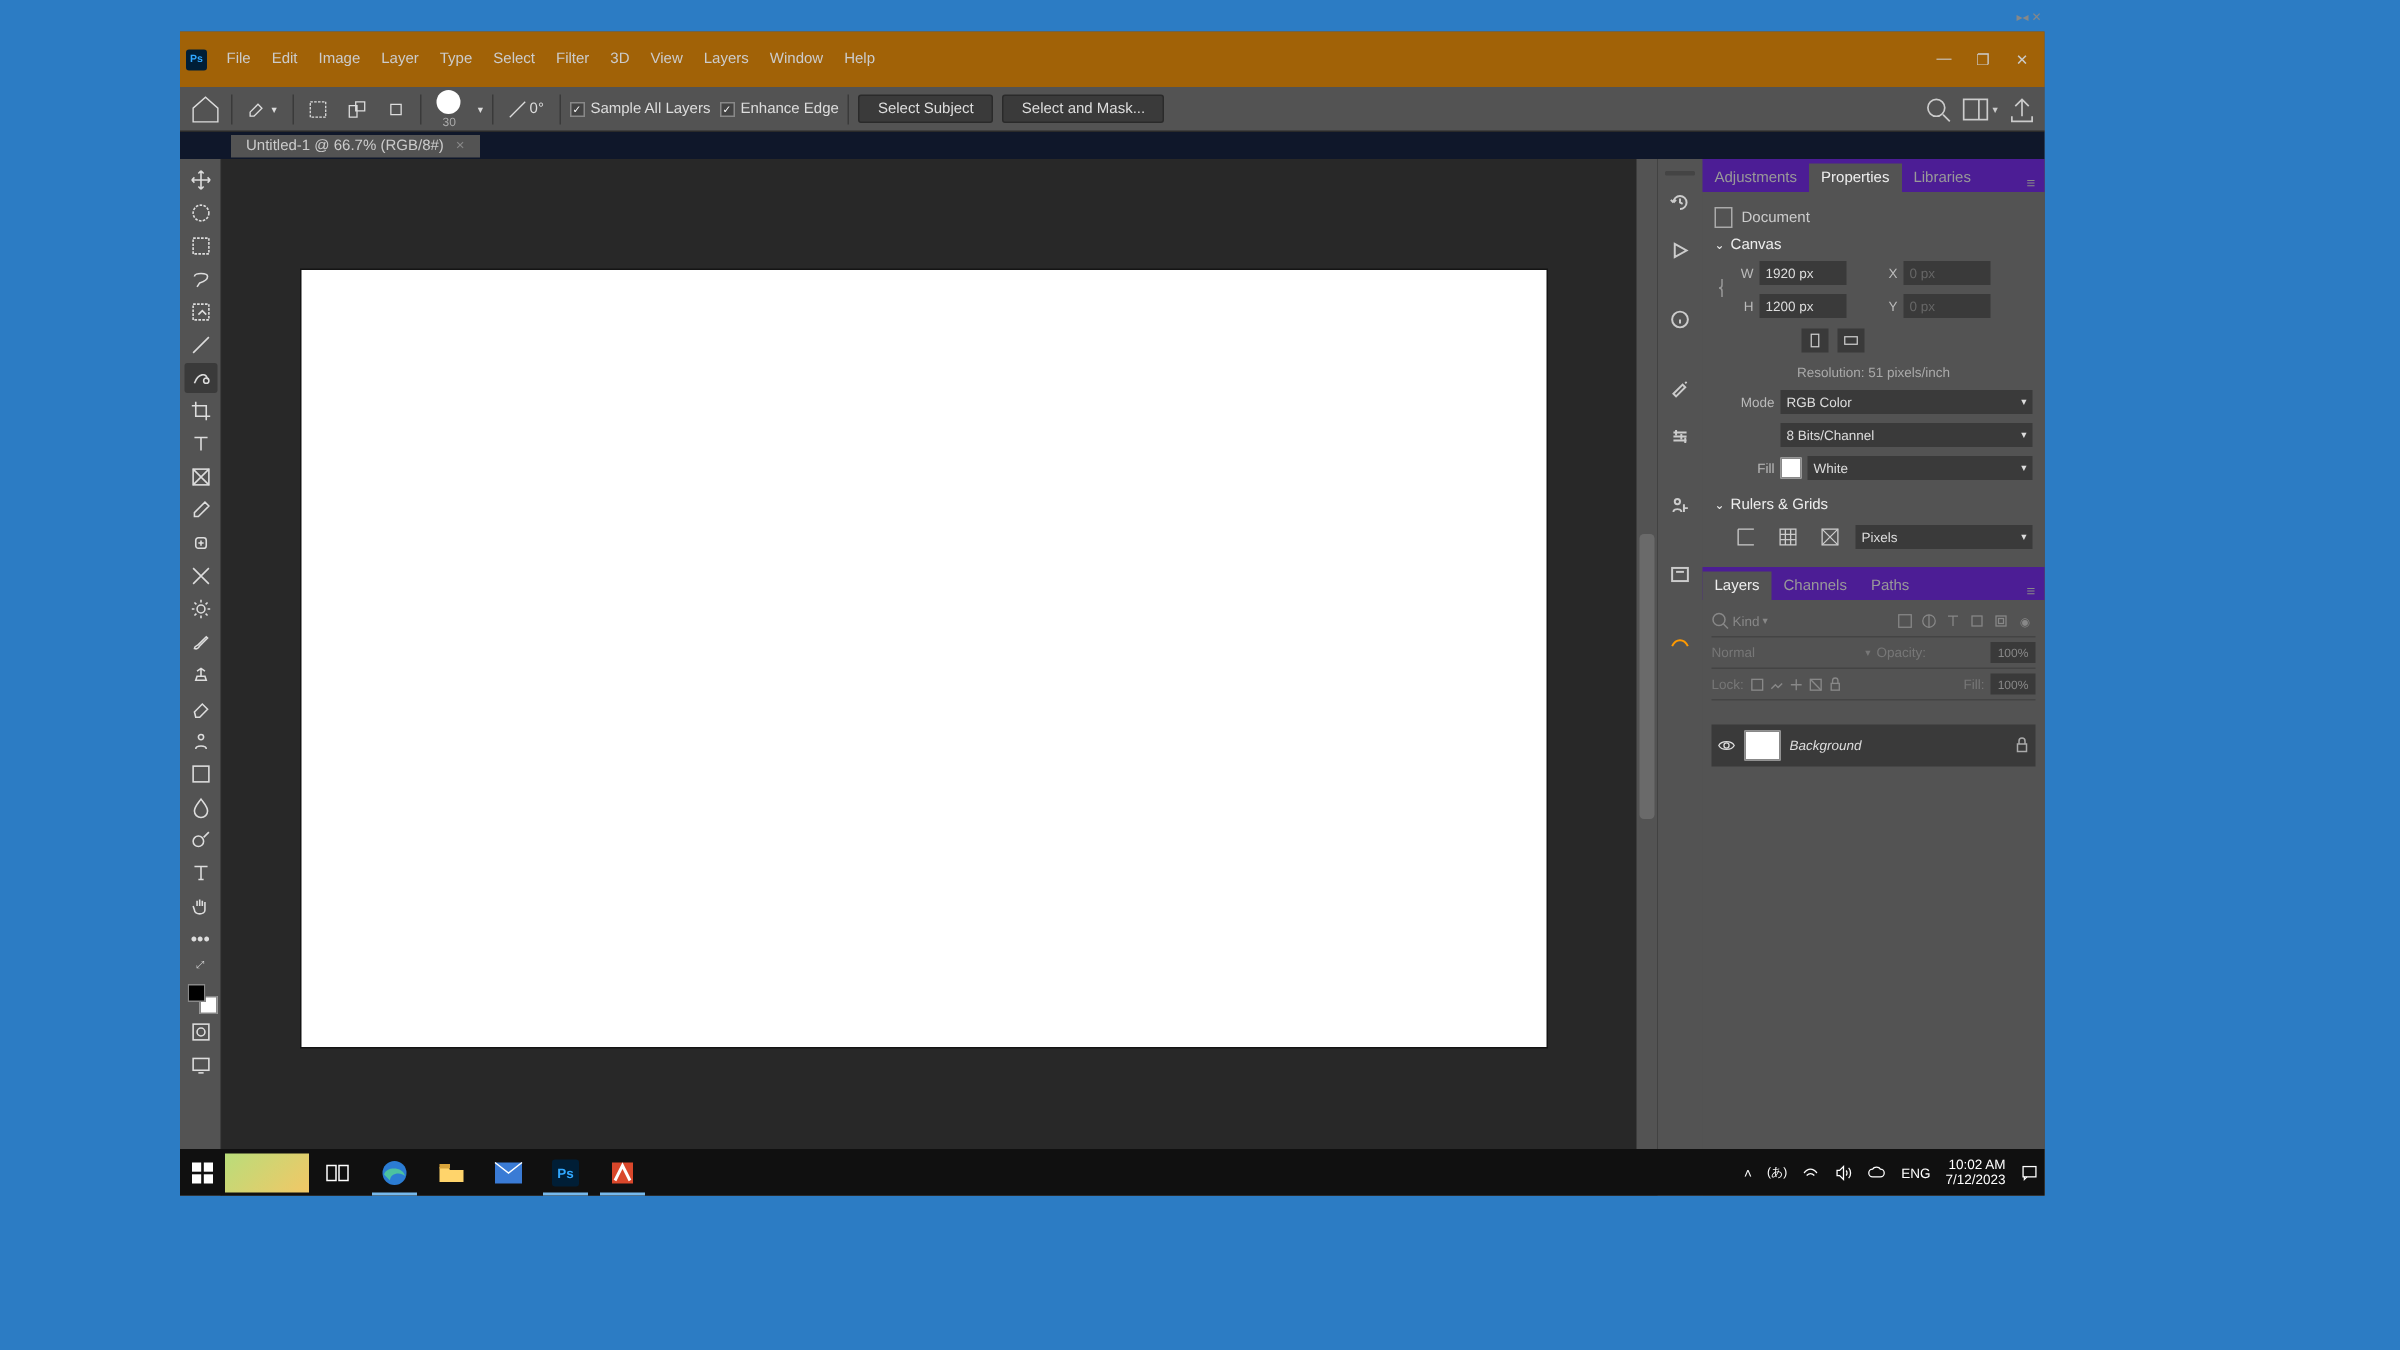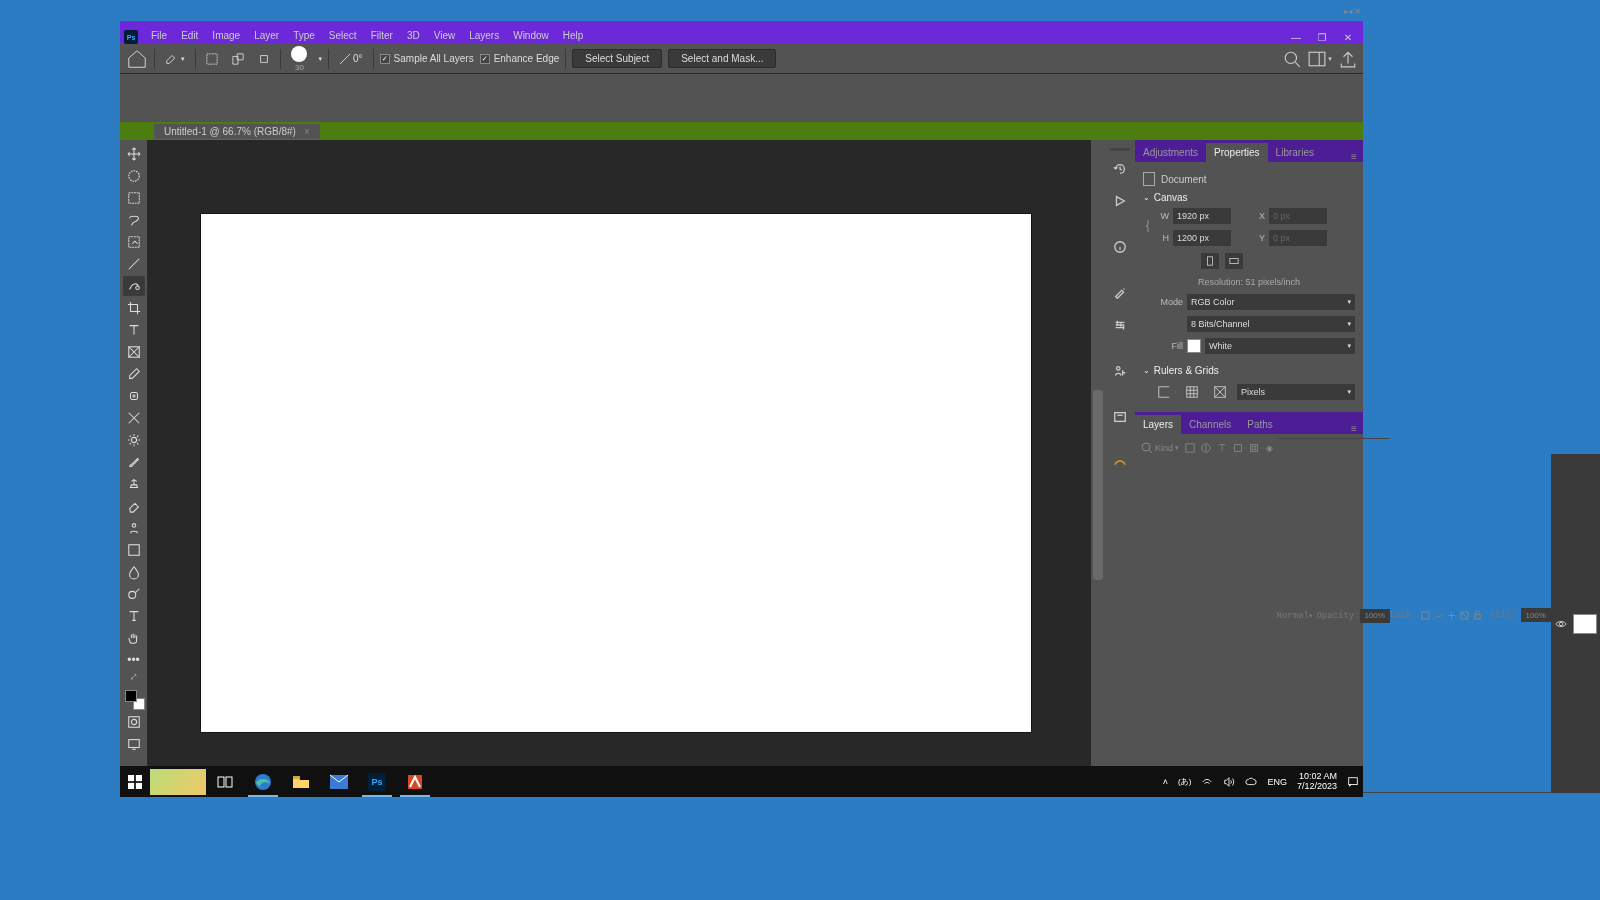--- a/index.html
+++ b/index.html
@@ -1,42 +1,42 @@
 <!DOCTYPE html>
 <html><head>
 <meta charset="utf-8">
 <style>
 * { margin: 0; padding: 0; box-sizing: border-box; font-family: "Segoe UI", Tahoma, sans-serif; user-select: none; }
 body { background: #2c7cc4; width: 1600px; height: 900px; overflow: hidden; position: relative; }
 
 .app-window { position: absolute; left: 120px; top: 21px; width: 1243px; height: 776px; background: #535353; display: flex; flex-direction: column; }
 
 
-.titlebar { height: 23px; background: #6d28d9; display: flex; align-items: flex-end; padding: 0 4px; color: #ccc; font-size: 10px; }
+.titlebar { height: 37px; background: #a16207; display: flex; align-items: center; padding: 0 4px; color: #ccc; font-size: 10px; }
 .titlebar .app-icon { width: 14px; height: 14px; background: #001e36; border-radius: 2px; display: flex; align-items: center; justify-content: center; color: #31a8ff; font-size: 7px; font-weight: bold; margin-right: 6px; }
 .menu-items { display: flex; gap: 0; }
 .menu-items span { padding: 3px 7px; cursor: default; }
 .window-controls { margin-left: auto; display: flex; gap: 4px; }
 .window-controls div { width: 22px; height: 14px; display: flex; align-items: center; justify-content: center; font-size: 10px; color: #ccc; }
 
 
 .options-bar { height: 30px; background: #535353; border-bottom: 1px solid #2a2a2a; display: flex; align-items: center; padding: 0 6px; gap: 6px; color: #ddd; font-size: 10px; }
 .home-btn { width: 22px; height: 22px; display: flex; align-items: center; justify-content: center; }
 .opt-btn { padding: 2px 4px; display: flex; align-items: center; gap: 2px; }
 .opt-sep { width: 1px; height: 20px; background: #3a3a3a; }
 .brush-circle { width: 16px; height: 16px; border-radius: 50%; background: #fff; margin-right: 2px; }
 .brush-size-lbl { font-size: 8px; color: #aaa; }
 .checkbox-wrap { display: flex; align-items: center; gap: 4px; }
 .checkbox { width: 10px; height: 10px; border: 1px solid #888; background: #444; display: flex; align-items: center; justify-content: center; font-size: 7px; color: #fff; }
 .options-btn { background: #3a3a3a; border: 1px solid #2a2a2a; padding: 3px 12px; border-radius: 2px; font-size: 10px; color: #ddd; }
 .options-right { margin-left: auto; display: flex; gap: 10px; align-items: center; }
 .right-icon { width: 18px; height: 18px; display: flex; align-items: center; justify-content: center; color: #ccc; }
 
 
-.doc-tabs { height: 18px; background: #4d7c0f; display: flex; align-items: center; margin-top: 48px; }
+.doc-tabs { height: 18px; background: #0f172a; display: flex; align-items: center; }
 .doc-tab { background: #535353; padding: 2px 10px; font-size: 10px; color: #ccc; display: flex; align-items: center; gap: 8px; margin-left: 34px; }
 .doc-tab .close { color: #888; font-size: 10px; }
 
 
 .main-row { flex: 1; display: flex; background: #535353; min-height: 0; }
 
 
 .tool-strip { width: 28px; background: #535353; border-right: 1px solid #2a2a2a; display: flex; flex-direction: column; align-items: center; padding-top: 4px; gap: 2px; }
 .tool-btn { width: 22px; height: 20px; display: flex; align-items: center; justify-content: center; color: #ddd; font-size: 12px; border-radius: 2px; position: relative; }
 .tool-btn.active { background: #3a3a3a; }
@@ -87,28 +87,28 @@
 .small-box svg{width:10px; height:10px; stroke:#ccc; fill:none;}
 .rg-icons {display:flex; gap:6px; align-items:center; padding:4px 0 4px 10px;}
 .rg-icons .rgbox{width:22px; height:20px; display:flex; align-items:center; justify-content:center;}
 .rg-icons svg{width:14px; height:14px; stroke:#ccc; fill:none;}
 .rg-select{margin-left:auto; width:54px;}
 
 
 .layers-panel { flex: 1; display: flex; flex-direction: column; }
 .layers-panel .panel-tabs { position: relative; }
 .panel-close { position:absolute; right:2px; top:-14px; display:flex; gap:2px; font-size:8px; color:#888;}
-.layers-body { flex: 1; background: #535353; padding: 4px 6px; font-size: 9px; color: #999; display: flex; flex-direction: row; }
+.layers-body { flex: 1; background: #535353; padding: 4px 6px; font-size: 9px; color: #999; display: flex; flex-direction: column; }
 .kind-row { display: flex; align-items: center; gap: 2px; height: 20px; }
 .kind-search { width: 12px; height: 12px; }
 .kind-row .filter-icon { width: 14px; height: 14px; display: flex; align-items: center; justify-content: center; color:#888;}
 .kind-row .filter-icon svg{width:10px;height:10px;stroke:#888;fill:none;}
 .blend-row { display: flex; align-items: center; gap: 4px; padding: 3px 0; border-top: 1px solid #444; border-bottom: 1px solid #444; }
 .blend-row .half { flex: 1; display: flex; align-items: center; justify-content: space-between; }
-.dim-text{color:#777;font-family:Liberation Mono, monospace;}
+.dim-text{color:#777;}
 .mini-input { width: 30px; height: 14px; background: #3a3a3a; font-size: 8px; color: #888; display: flex; align-items: center; justify-content: center; }
 .lock-row { display: flex; align-items: center; gap: 4px; padding: 3px 0; border-bottom: 1px solid #444; }
 .lock-row svg{width:9px;height:9px;stroke:#888;fill:none;}
 .layer-item { display: flex; align-items: center; gap: 6px; background: #3a3a3a; padding: 4px; margin-top: 16px; }
 .eye { width: 12px; height: 12px; }
 .layer-thumb { width: 24px; height: 20px; background: #fff; border: 1px solid #888; }
 .layer-name { font-style: italic; color: #ddd; }
 .lock-ind { margin-left: auto; width: 10px; height: 10px; color:#aaa;}
 .layers-footer { margin-top: auto; height: 20px; display: flex; align-items: center; justify-content: flex-end; gap: 8px; padding: 0 6px; border-top: 1px solid #3a3a3a; }
 .layers-footer div{width:12px;height:12px;display:flex;align-items:center;justify-content:center;}

